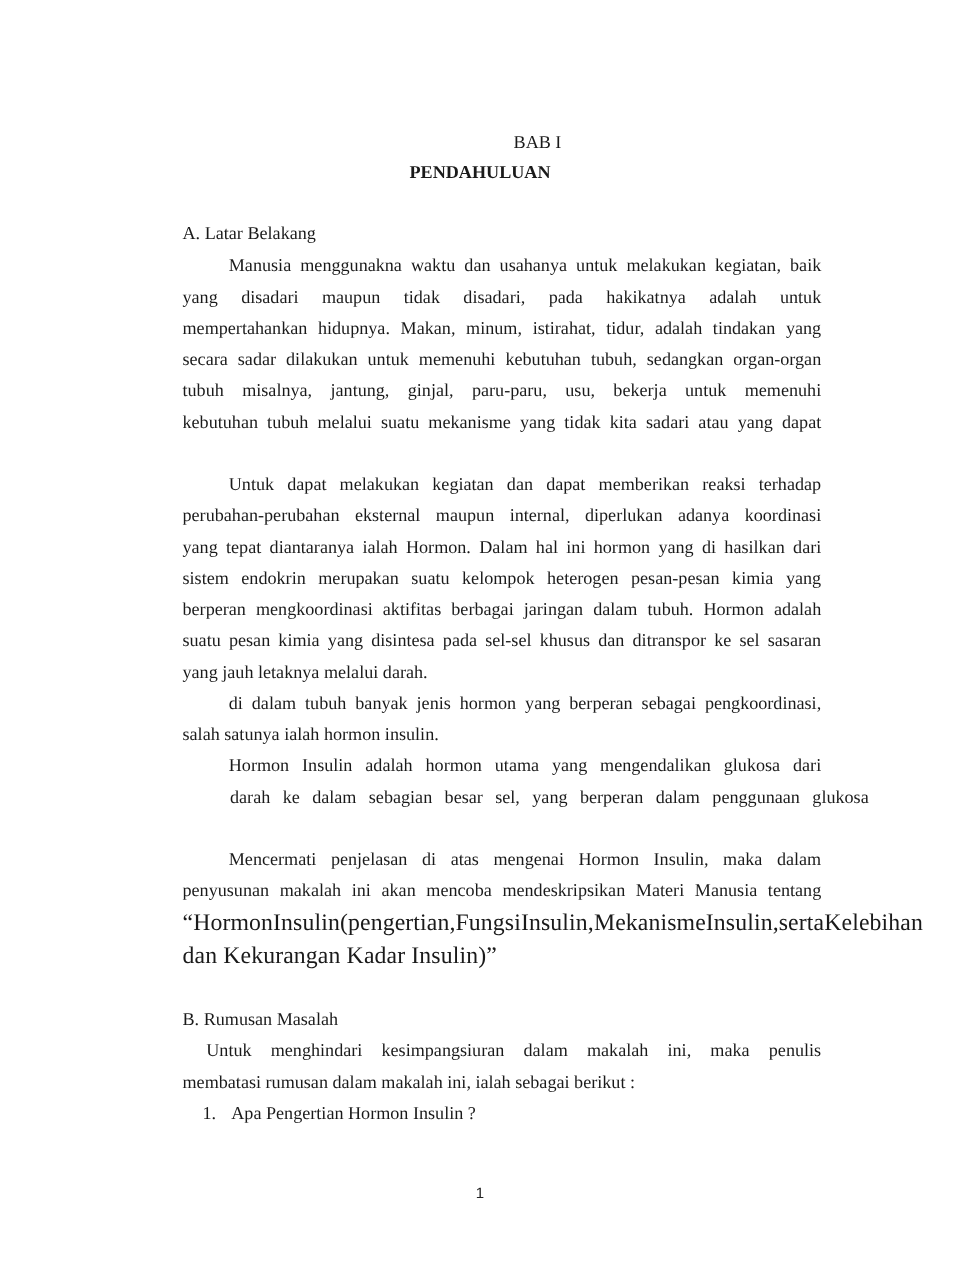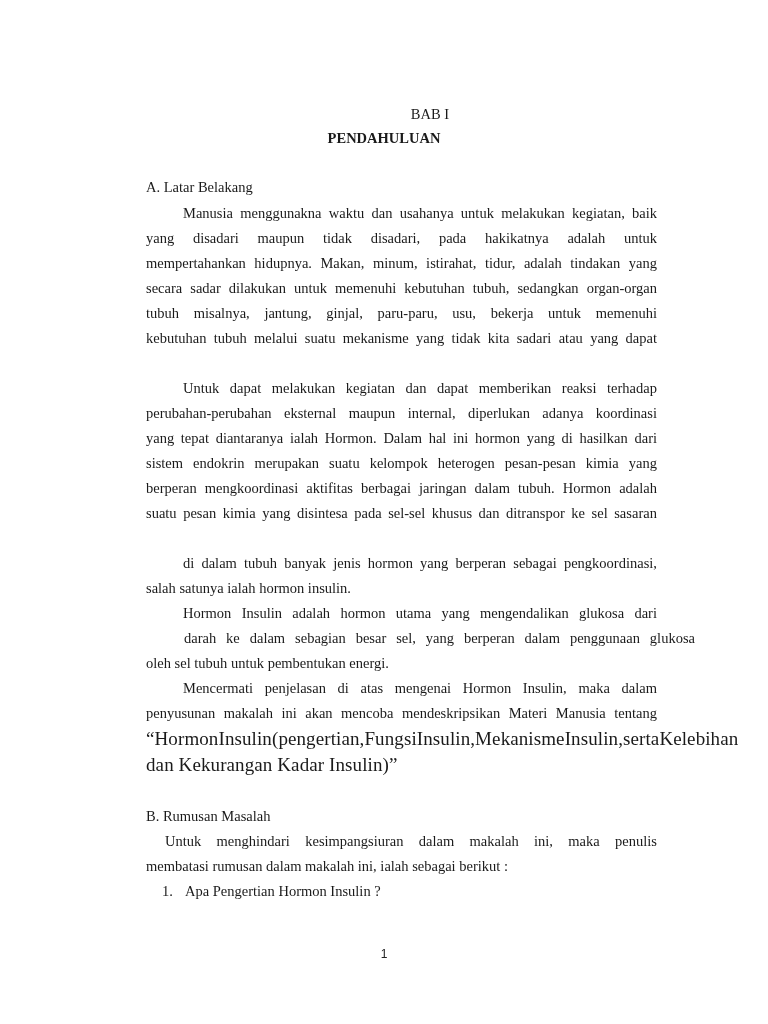--- a/index.html
+++ b/index.html
@@ -199,20 +199,21 @@
         <span>pada</span>
         <span>sel-sel</span>
         <span>khusus</span>
         <span>dan</span>
         <span>ditranspor</span>
         <span>ke</span>
         <span>sel</span>
         <span>sasaran</span>
       </div>
     </div>
+  <div class="line last" style="top:528px;">yang jauh letaknya melalui darah.</div>
 
   <div class="line indent jst" style="top:553px;">
       <div class="jline">
         <span>di</span>
         <span>dalam</span>
         <span>tubuh</span>
         <span>banyak</span>
         <span>jenis</span>
         <span>hormon</span>
         <span>yang</span>
@@ -244,21 +245,20 @@
         <span>sebagian</span>
         <span>besar</span>
         <span>sel,</span>
         <span>yang</span>
         <span>berperan</span>
         <span>dalam</span>
         <span>penggunaan</span>
         <span>glukosa</span>
       </div>
     </div>
-  <div class="line last" style="top:653px;">oleh sel tubuh untuk pembentukan energi.</div>
 
   <div class="line indent jst" style="top:678px;">
       <div class="jline">
         <span>Mencermati</span>
         <span>penjelasan</span>
         <span>di</span>
         <span>atas</span>
         <span>mengenai</span>
         <span>Hormon</span>
         <span>Insulin,</span>

